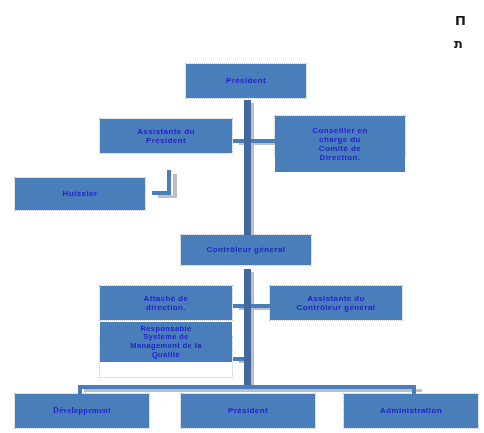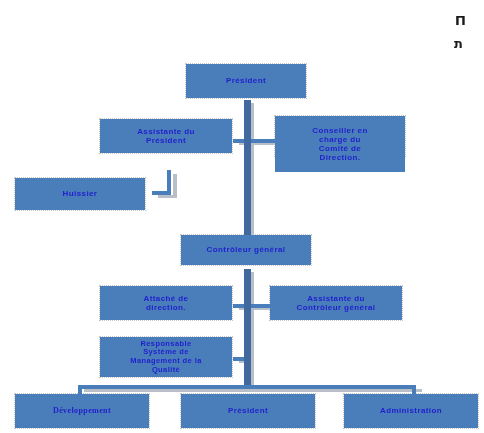--- a/index.html
+++ b/index.html
@@ -143,21 +143,21 @@
   <div class="node" style="left:100px; top:286px; width:132px; height:34px;">
     <span class="lbl">Attaché de
 direction.</span>
   </div>
 
   <div class="node" style="left:270px; top:286px; width:132px; height:34px;">
     <span class="lbl">Assistante  du
 Contrôleur  général</span>
   </div>
 
-  <div class="node" style="left:100px; top:337px; width:132px; height:40px; font-size:7.5px;">
+  <div class="node" style="left:100px; top:322px; width:132px; height:40px; font-size:7.5px;">
     <span class="lbl">Responsable
 Système de
 Management  de la
 Qualité</span>
   </div>
 
   <div class="node" style="left:15px; top:394px; width:134px; height:34px;font-family:Liberation Serif, serif;">
     <span class="lbl">Développement</span>
   </div>
 

